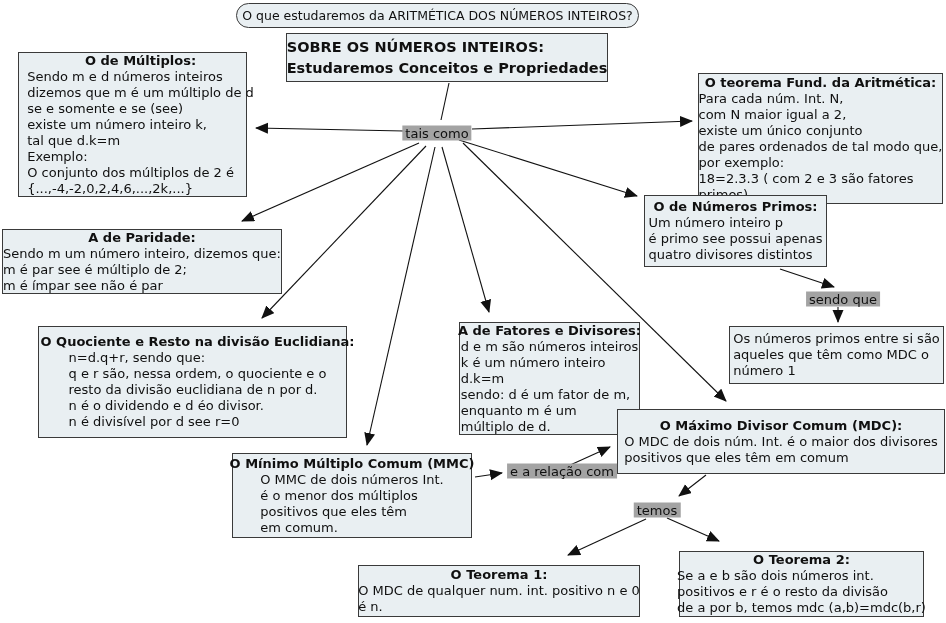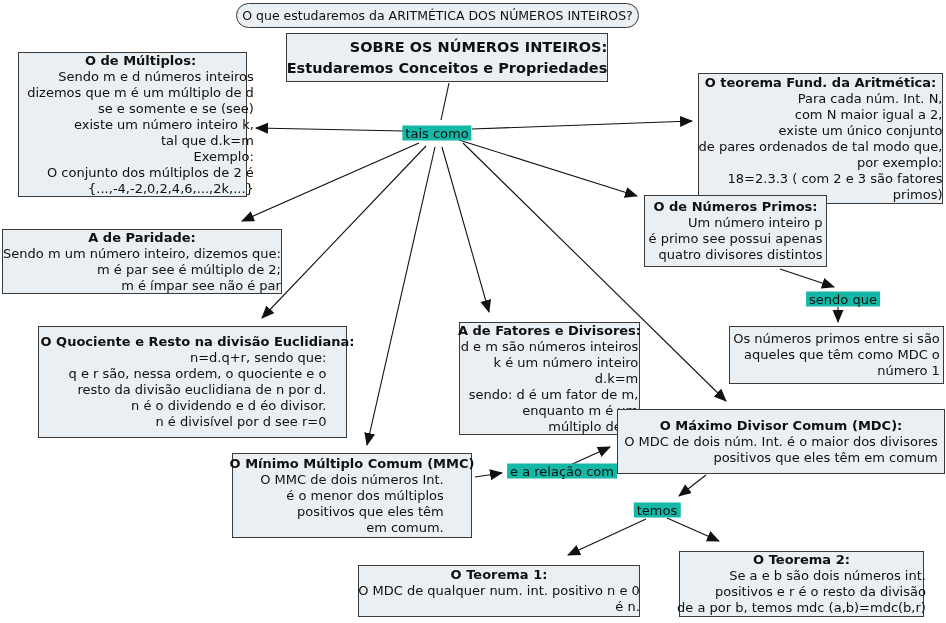--- a/index.html
+++ b/index.html
@@ -3,26 +3,26 @@
 <meta charset="utf-8">
 <style>
   html,body{margin:0;padding:0;background:#ffffff;}
   .canvas{position:relative;width:946px;height:623px;background:#ffffff;overflow:hidden;
           font-family:"DejaVu Sans","Liberation Sans",sans-serif;color:#101010;}
   svg.edges{position:absolute;left:0;top:0;width:946px;height:623px;}
   .box{position:absolute;box-sizing:border-box;background:#e9eff2;border:1px solid #3a3a3a;
        border-radius:0;display:flex;flex-direction:column;justify-content:center;align-items:center;
        font-size:13px;line-height:16px;}
   .box .title{font-weight:bold;white-space:nowrap;}
-  .box .lines{display:flex;flex-direction:column;align-items:flex-end;}
+  .box .lines{display:flex;flex-direction:column;align-items:flex-start;}
   .box .line{white-space:nowrap;text-align:center;}
   .box.pill{border-radius:13px;}
   .box.small-font{font-size:12.5px;}
   .box.bold-box .line{font-weight:bold;font-size:14.5px;line-height:21px;}
-  .edge-label{position:absolute;transform:translate(-50%,-50%);background:#14b8a6;
+  .edge-label{position:absolute;transform:translate(-50%,-50%);background:#a3a3a3;
               padding:0 3px;font-size:13px;line-height:15px;white-space:nowrap;z-index:5;}
 </style>
 </head>
 <body>
 
 <div class="canvas">
 
   <svg class="edges" viewBox="0 0 946 623" xmlns="http://www.w3.org/2000/svg">
     <defs>
       <marker id="arrow" markerUnits="userSpaceOnUse" markerWidth="14" markerHeight="12" refX="12" refY="5.5" orient="auto">

